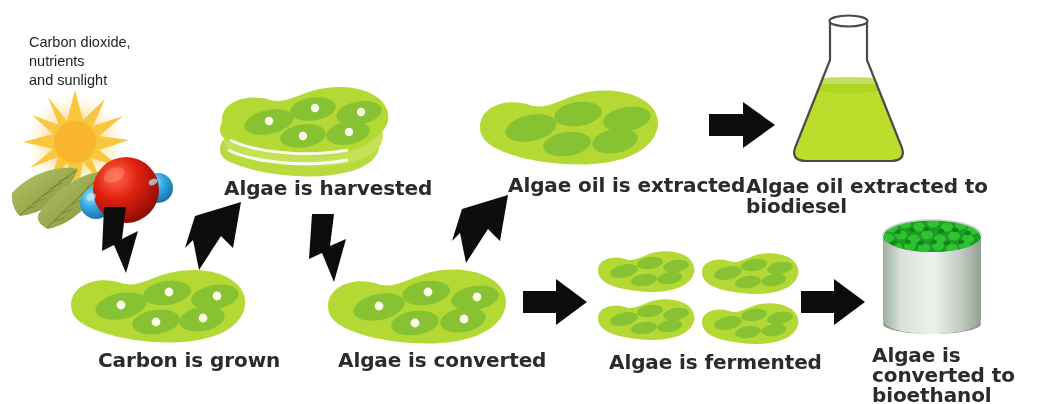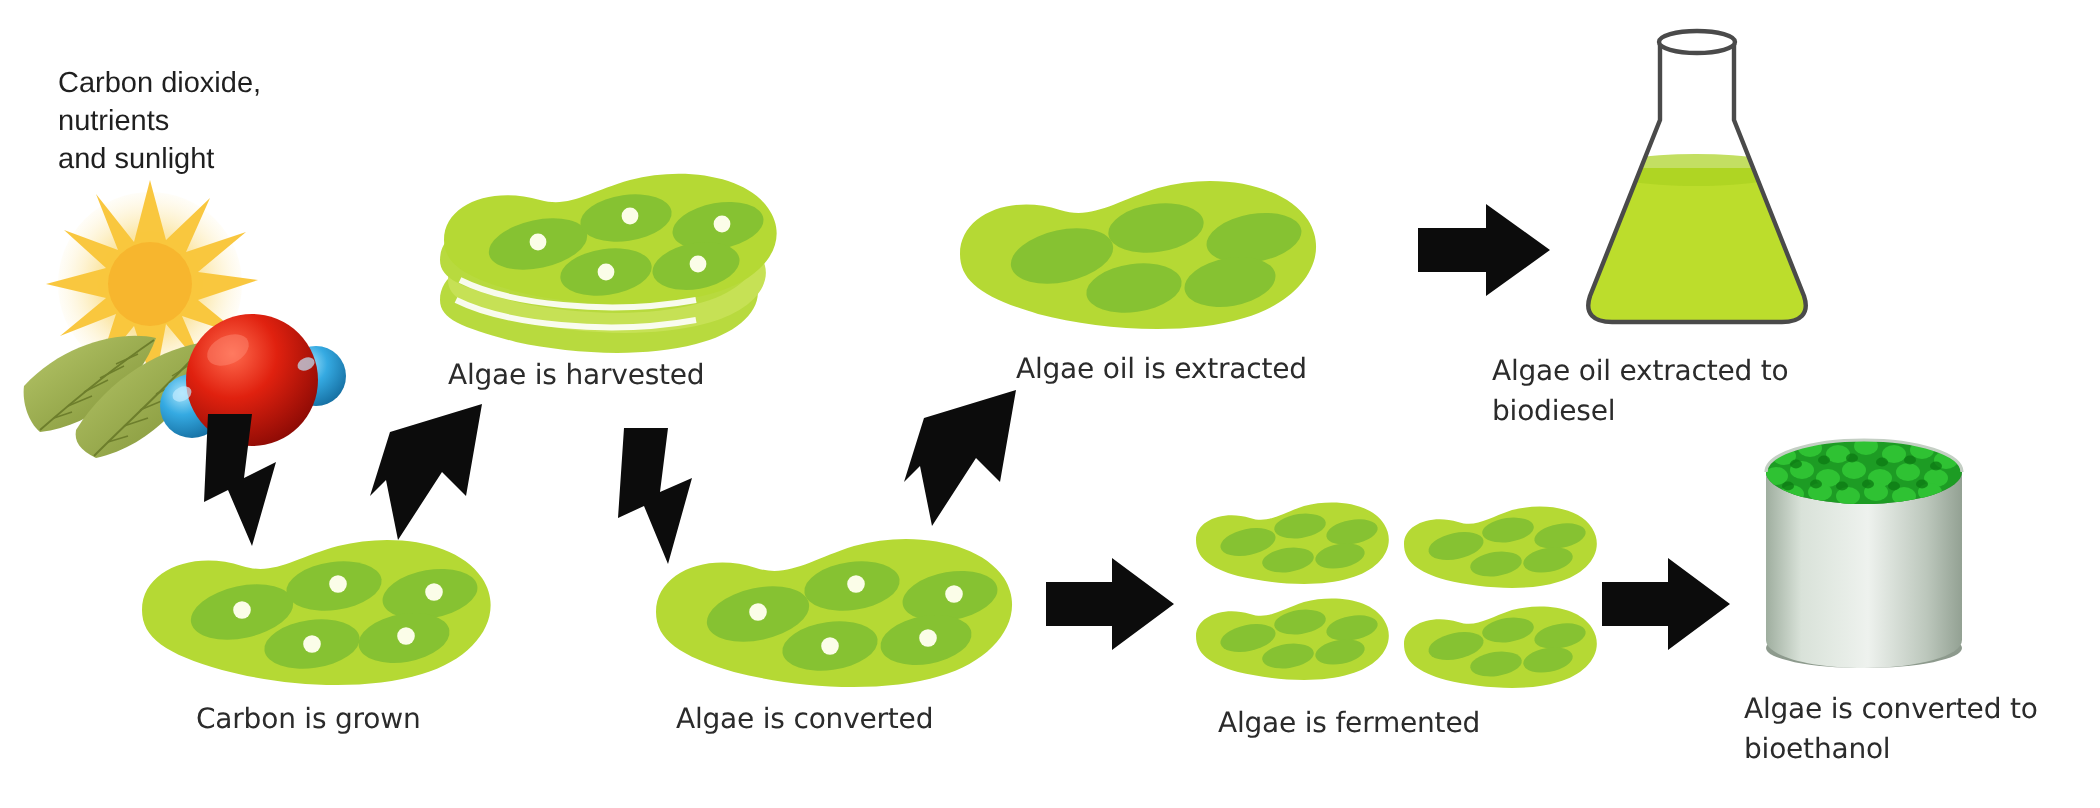--- a/index.html
+++ b/index.html
@@ -17,25 +17,25 @@
     height: 404px;
     background: #ffffff;
     overflow: hidden;
   }
 
   
   .label {
     position: absolute;
     color: #2b2b2b;
     font-family: "DejaVu Sans", sans-serif;
-    font-size: 14px;
+    font-size: 20px;
     line-height: 20px;
     letter-spacing: -0.1px;
     white-space: pre-line;
-    font-weight: 400;
+    font-weight: 700;
   }
   .label-input {
     position: absolute;
     color: #1f1f1f;
     font-family: "Liberation Sans", sans-serif;
     font-size: 14.5px;
     line-height: 19px;
     white-space: pre-line;
   }
 

